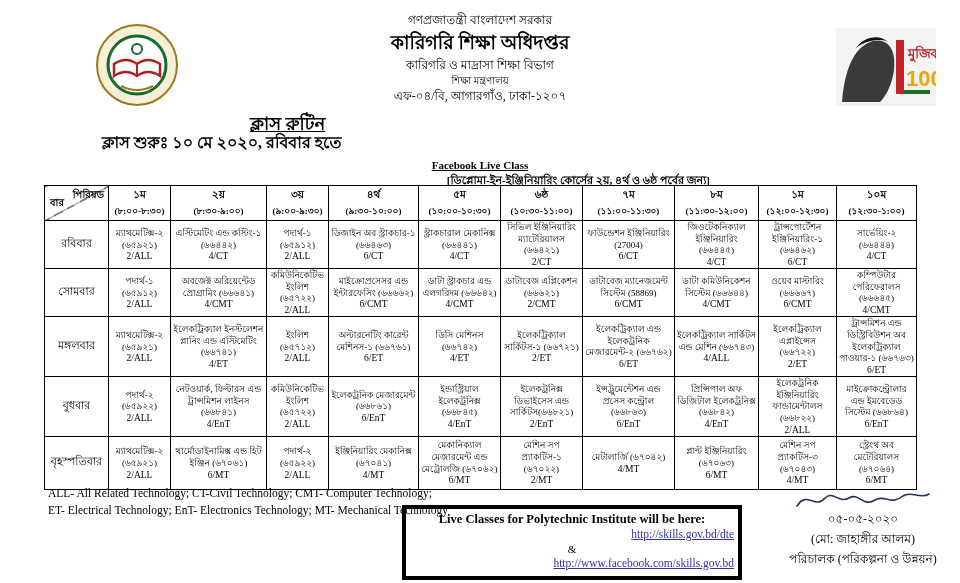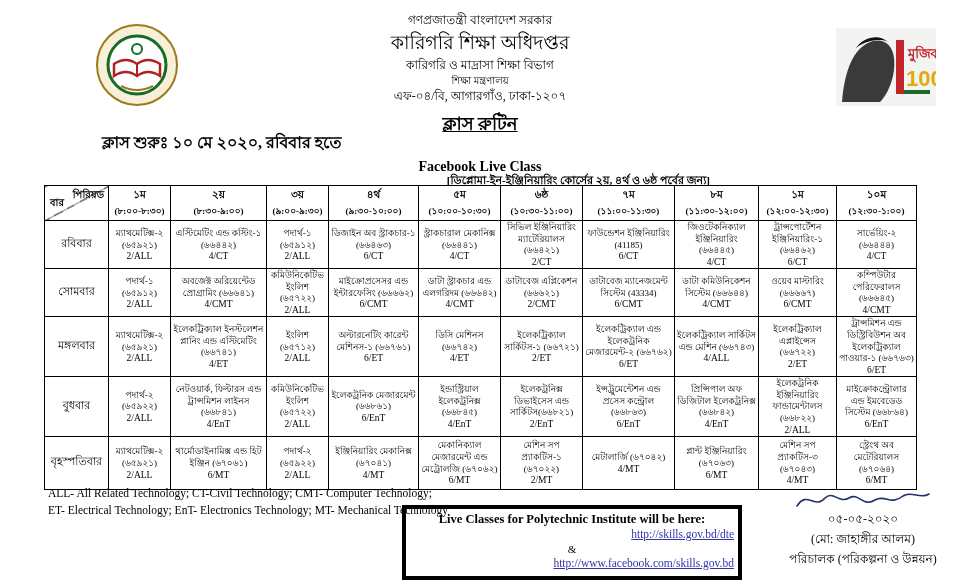--- a/index.html
+++ b/index.html
@@ -2,36 +2,36 @@
 <html><head>
 <meta charset="utf-8">
 <style>
   html,body{margin:0;padding:0;background:#e8e8e8;}
   .page{position:relative;width:960px;height:583px;background:#ffffff;color:#000;
         font-family:"Liberation Serif",serif;overflow:hidden;margin:0 auto;}
 
   
   .hdr{position:absolute;top:12px;left:0;right:0;text-align:center;line-height:1.4;}
   .hdr .l1{font-size:12px;}
-  .hdr .l2{font-size:19px;font-weight:normal;margin:1px 0;}
+  .hdr .l2{font-size:19px;font-weight:bold;margin:1px 0;}
   .hdr .l3{font-size:12px;}
   .hdr .l4{font-size:10px;}
   .hdr .l5{font-size:12px;}
 
   .emblem-left{position:absolute;left:96px;top:24px;width:82px;height:82px;}
   .emblem-right{position:absolute;left:836px;top:28px;width:100px;height:67px;}
 
   
-  .title-main{position:absolute;top:110px;left:250px;right:250px;text-align:center;
+  .title-main{position:absolute;top:110px;left:250px;right:250px;
               font-size:18px;font-weight:bold;text-decoration:underline;}
   .start-note{position:absolute;top:130px;left:102px;font-size:16px;font-weight:bold;}
   .course-note{position:absolute;top:140px;left:256px;right:250px;text-align:right;
                font-size:11px;font-weight:bold;margin-top:32px;}
   .fb-live{position:absolute;top:159px;left:250px;right:250px;text-align:center;
-           font-size:14px;font-weight:bold;}
+           font-size:11px;font-weight:bold;text-decoration:underline;}
 
   
   table.routine{position:absolute;left:44px;top:185px;width:872px;border-collapse:collapse;
                 table-layout:fixed;}
   table.routine th,table.routine td{border:1px solid #000;padding:1px 2px;text-align:center;
                 vertical-align:middle;overflow:hidden;}
   thead tr{height:33px;}
   tbody tr:nth-child(1){height:44px;}
   tbody tr:nth-child(2){height:47px;}
   tbody tr:nth-child(3){height:56px;}
@@ -184,21 +184,21 @@
           </td>
           <td>
             <div class="subj">স্ট্রাকচারাল মেকানিক্স (৬৬৪৪১)</div>
             <div class="grp">4/CT</div>
           </td>
           <td>
             <div class="subj">সিভিল ইঞ্জিনিয়ারিং ম্যাটেরিয়ালস (৬৬৪২১)</div>
             <div class="grp">2/CT</div>
           </td>
           <td>
-            <div class="subj">ফাউন্ডেশন ইঞ্জিনিয়ারিং (41185)</div>
+            <div class="subj">ফাউন্ডেশন ইঞ্জিনিয়ারিং (27004)</div>
             <div class="grp">6/CT</div>
           </td>
           <td>
             <div class="subj">জিওটেকনিক্যাল ইঞ্জিনিয়ারিং (৬৬৪৪৫)</div>
             <div class="grp">4/CT</div>
           </td>
           <td>
             <div class="subj">ট্রান্সপোর্টেশন ইঞ্জিনিয়ারিং-১ (৬৬৪৬২)</div>
             <div class="grp">6/CT</div>
           </td>
@@ -227,21 +227,21 @@
           </td>
           <td>
             <div class="subj">ডাটা স্ট্রাকচার এন্ড এলগরিদম (৬৬৬৪২)</div>
             <div class="grp">4/CMT</div>
           </td>
           <td>
             <div class="subj">ডাটাবেজ এপ্লিকেশন (৬৬৬২১)</div>
             <div class="grp">2/CMT</div>
           </td>
           <td>
-            <div class="subj">ডাটাবেজ ম্যানেজমেন্ট সিস্টেম (43334)</div>
+            <div class="subj">ডাটাবেজ ম্যানেজমেন্ট সিস্টেম (58869)</div>
             <div class="grp">6/CMT</div>
           </td>
           <td>
             <div class="subj">ডাটা কমিউনিকেশন সিস্টেম (৬৬৬৪৪)</div>
             <div class="grp">4/CMT</div>
           </td>
           <td>
             <div class="subj">ওয়েব মাস্টারিং (৬৬৬৬৭)</div>
             <div class="grp">6/CMT</div>
           </td>

